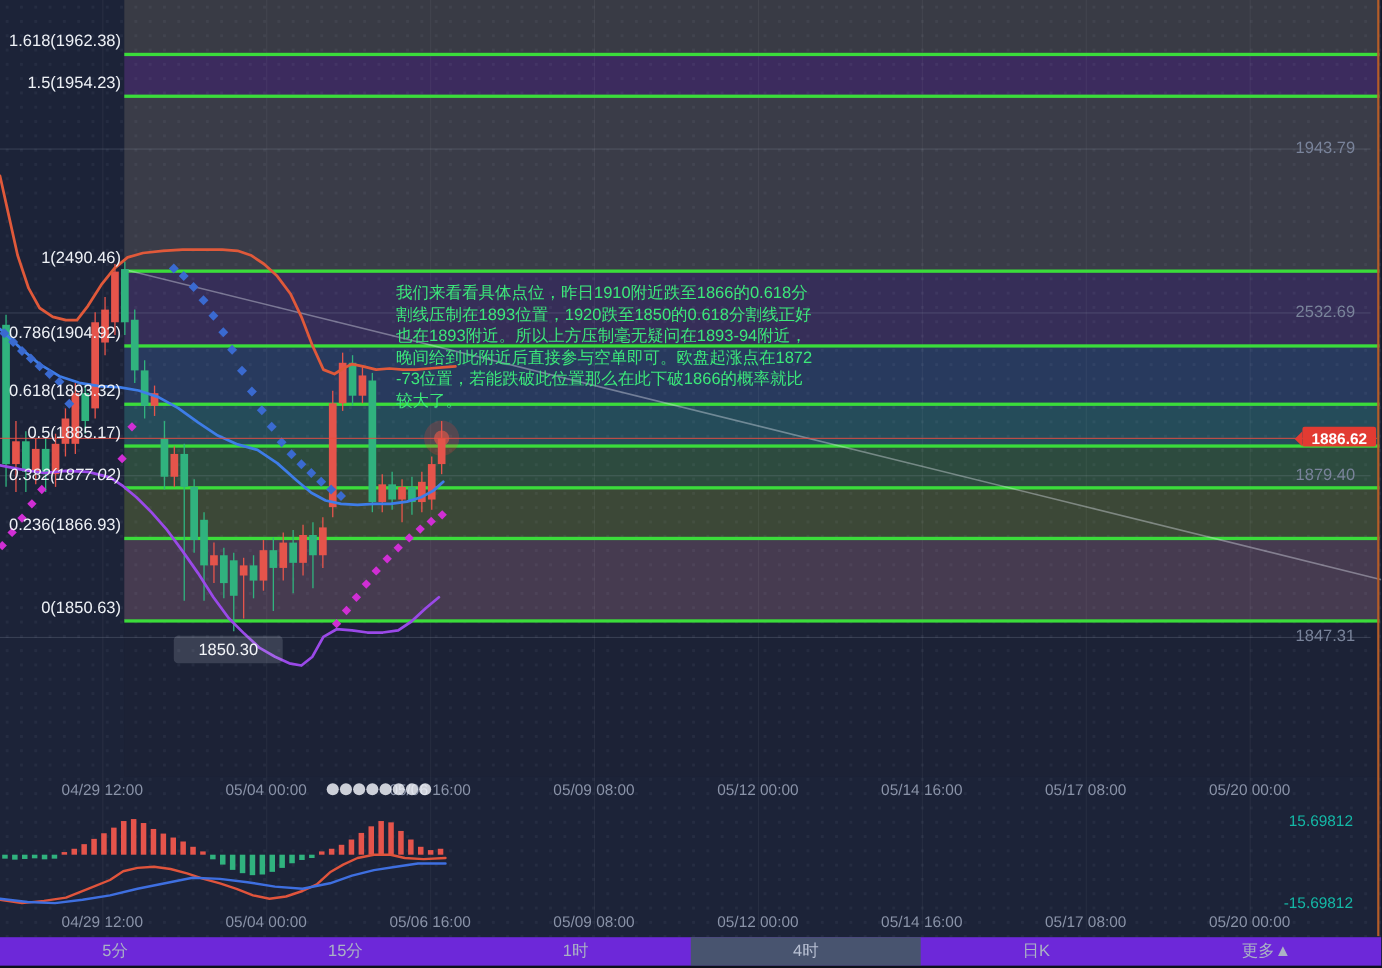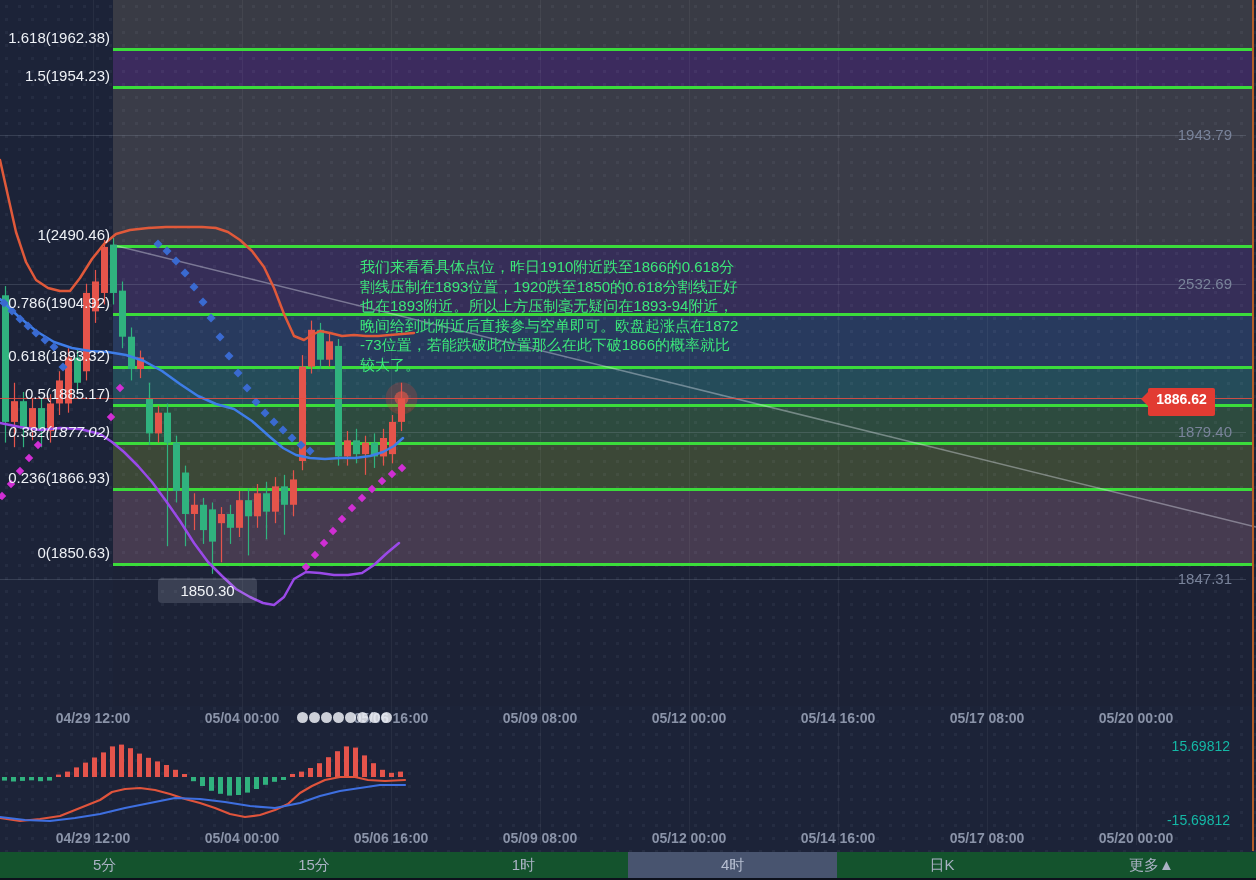--- a/index.html
+++ b/index.html
@@ -11,32 +11,32 @@
         background-size:13px 13px;}
   .gv{position:absolute;top:0;width:1px;height:845px;background:rgba(255,255,255,0.05);}
   .gh{position:absolute;left:0;width:1246px;height:1px;background:rgba(165,175,195,0.20);}
   .axis-price{position:absolute;right:24px;color:#79839a;font-size:15px;white-space:nowrap;}
   .fib-line{position:absolute;left:113px;width:1141px;height:3px;background:#3bdc3b;}
   .fib-label{position:absolute;right:1146px;color:#eef1f6;font-size:15px;white-space:nowrap;}
   #main-svg{position:absolute;left:0;top:0;}
   #macd-svg{position:absolute;left:0;top:726px;}
   .price-line{position:absolute;left:0;top:398px;width:1252px;height:1px;background:rgba(234,78,66,0.85);}
   .vline-orange{position:absolute;left:1252px;top:0;width:2px;height:851px;background:#b55d28;}
-  .badge{position:absolute;left:1148px;top:388px;width:67px;height:28px;background:#e23b32;
+  .badge{position:absolute;left:1184px;top:388px;width:67px;height:18px;background:#e23b32;
          color:#ffffff;font-size:14px;font-weight:bold;text-align:center;line-height:22px;border-radius:2px;}
   .badge::before{content:"";position:absolute;left:-7px;top:4px;width:0;height:0;
          border-right:7px solid #e23b32;border-top:7px solid transparent;border-bottom:7px solid transparent;}
   .tooltip{position:absolute;left:158px;top:578px;width:99px;height:25px;border-radius:4px;
          background:rgba(216,223,236,0.16);color:#f2f4f8;font-size:15px;text-align:center;line-height:25px;}
   .annotation{position:absolute;left:360px;top:257px;color:#3ce87a;font-size:15px;line-height:19.6px;white-space:nowrap;}
-  .xrow{position:absolute;left:0;width:1256px;font-weight:bold;}
+  .xrow{position:absolute;left:0;width:1256px;}
   .x-label{position:absolute;color:#8a93a8;font-size:14px;transform:translateX(-50%);white-space:nowrap;}
   .dotspin{position:absolute;width:11px;height:11px;border-radius:50%;background:rgba(244,247,252,0.82);}
   .macd-label{position:absolute;right:26px;color:#14b8a6;font-size:14px;white-space:nowrap;}
-  .tabbar{position:absolute;left:0;top:852px;width:1256px;height:26px;background:#14532d;display:flex;justify-content:space-between;}
+  .tabbar{position:absolute;left:0;top:852px;width:1256px;height:26px;background:#6d28d9;display:flex;justify-content:space-between;}
   .tab{flex:1;text-align:center;line-height:26px;font-size:15px;color:#aab2c4;cursor:pointer;}
   .tab.sel{background:#48546f;color:#b7bfd2;}
   .bottom-strip{position:absolute;left:0;top:878px;width:1256px;height:2px;background:#0d111c;}
 </style>
 </head>
 <body>
 
 <div id="app">
   <div id="bands">
       <div class="band" style="top: 0px; height: 49px; background: rgb(57, 59, 69);"></div>

